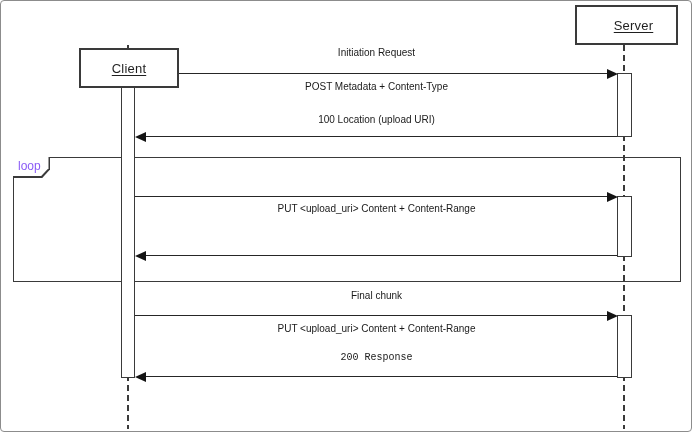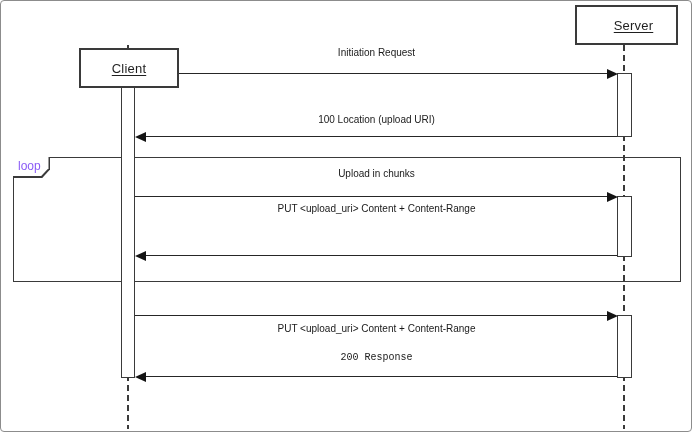--- a/index.html
+++ b/index.html
@@ -124,31 +124,32 @@
   <span class="loop-tab-label" style="left:17px; top:158px;">loop</span>
 
   <div class="activation" style="left:120px; top:72px; width:14px; height:305px;"></div>
   <div class="activation" style="left:616px; top:72px; width:15px; height:64px;"></div>
   <div class="activation" style="left:616px; top:195px; width:15px; height:61px;"></div>
   <div class="activation" style="left:616px; top:314px; width:15px; height:63px;"></div>
 
   <span class="msg-label" style="top:46px;">Initiation Request</span>
   <div class="msg-line" style="left:134px; top:72px; width:472px;"></div>
   <div class="head-right" style="left:606px; top:68px;"></div>
+  <span class="msg-label" style="top:80px;">POST Metadata + Content-Type</span>
   <span class="msg-label" style="top:113px;">100 Location (upload URI)</span>
   <div class="msg-line" style="left:145px; top:135px; width:471px;"></div>
   <div class="head-left" style="left:134px; top:131px;"></div>
 
-  <span class="msg-label" style="top:167px;">Upload in chunks</span>
   <div class="msg-line" style="left:134px; top:195px; width:472px;"></div>
   <div class="head-right" style="left:606px; top:191px;"></div>
   <span class="msg-label" style="top:202px;">PUT &lt;upload_uri&gt; Content + Content-Range</span>
   <div class="msg-line" style="left:145px; top:254px; width:471px;"></div>
   <div class="head-left" style="left:134px; top:250px;"></div>
 
+  <span class="msg-label" style="top:289px;">Final chunk</span>
   <div class="msg-line" style="left:134px; top:314px; width:472px;"></div>
   <div class="head-right" style="left:606px; top:310px;"></div>
   <span class="msg-label" style="top:322px;">PUT &lt;upload_uri&gt; Content + Content-Range</span>
   <span class="msg-label" style="top:351px;font-family:Liberation Mono, monospace;">200 Response</span>
   <div class="msg-line" style="left:145px; top:375px; width:471px;"></div>
   <div class="head-left" style="left:134px; top:371px;"></div>
 
 </div>
 
 </body></html>

